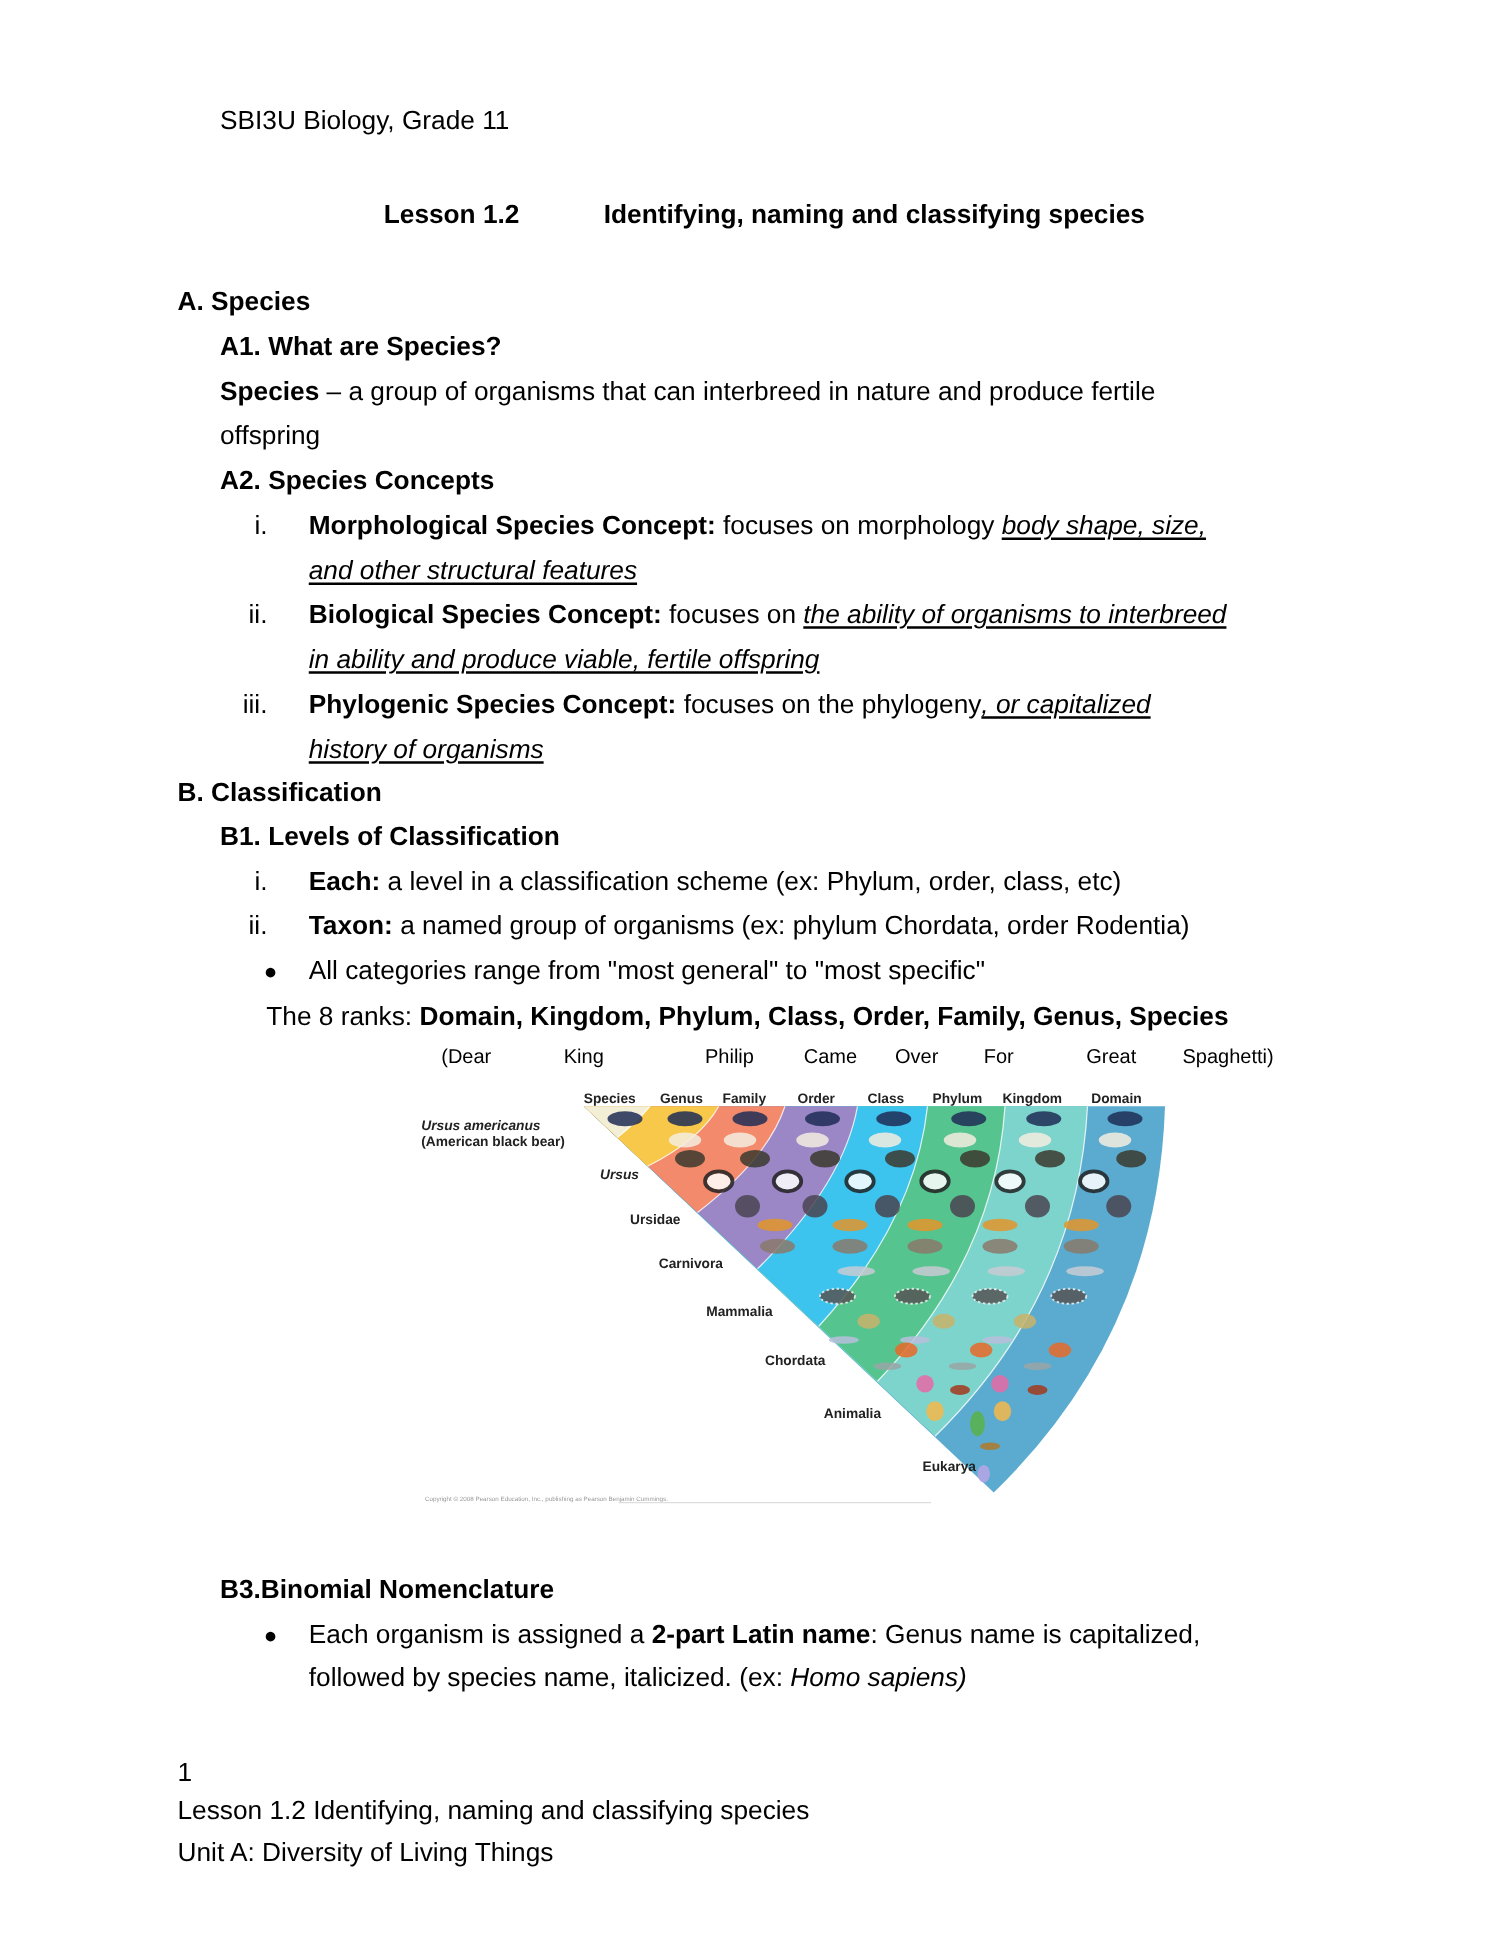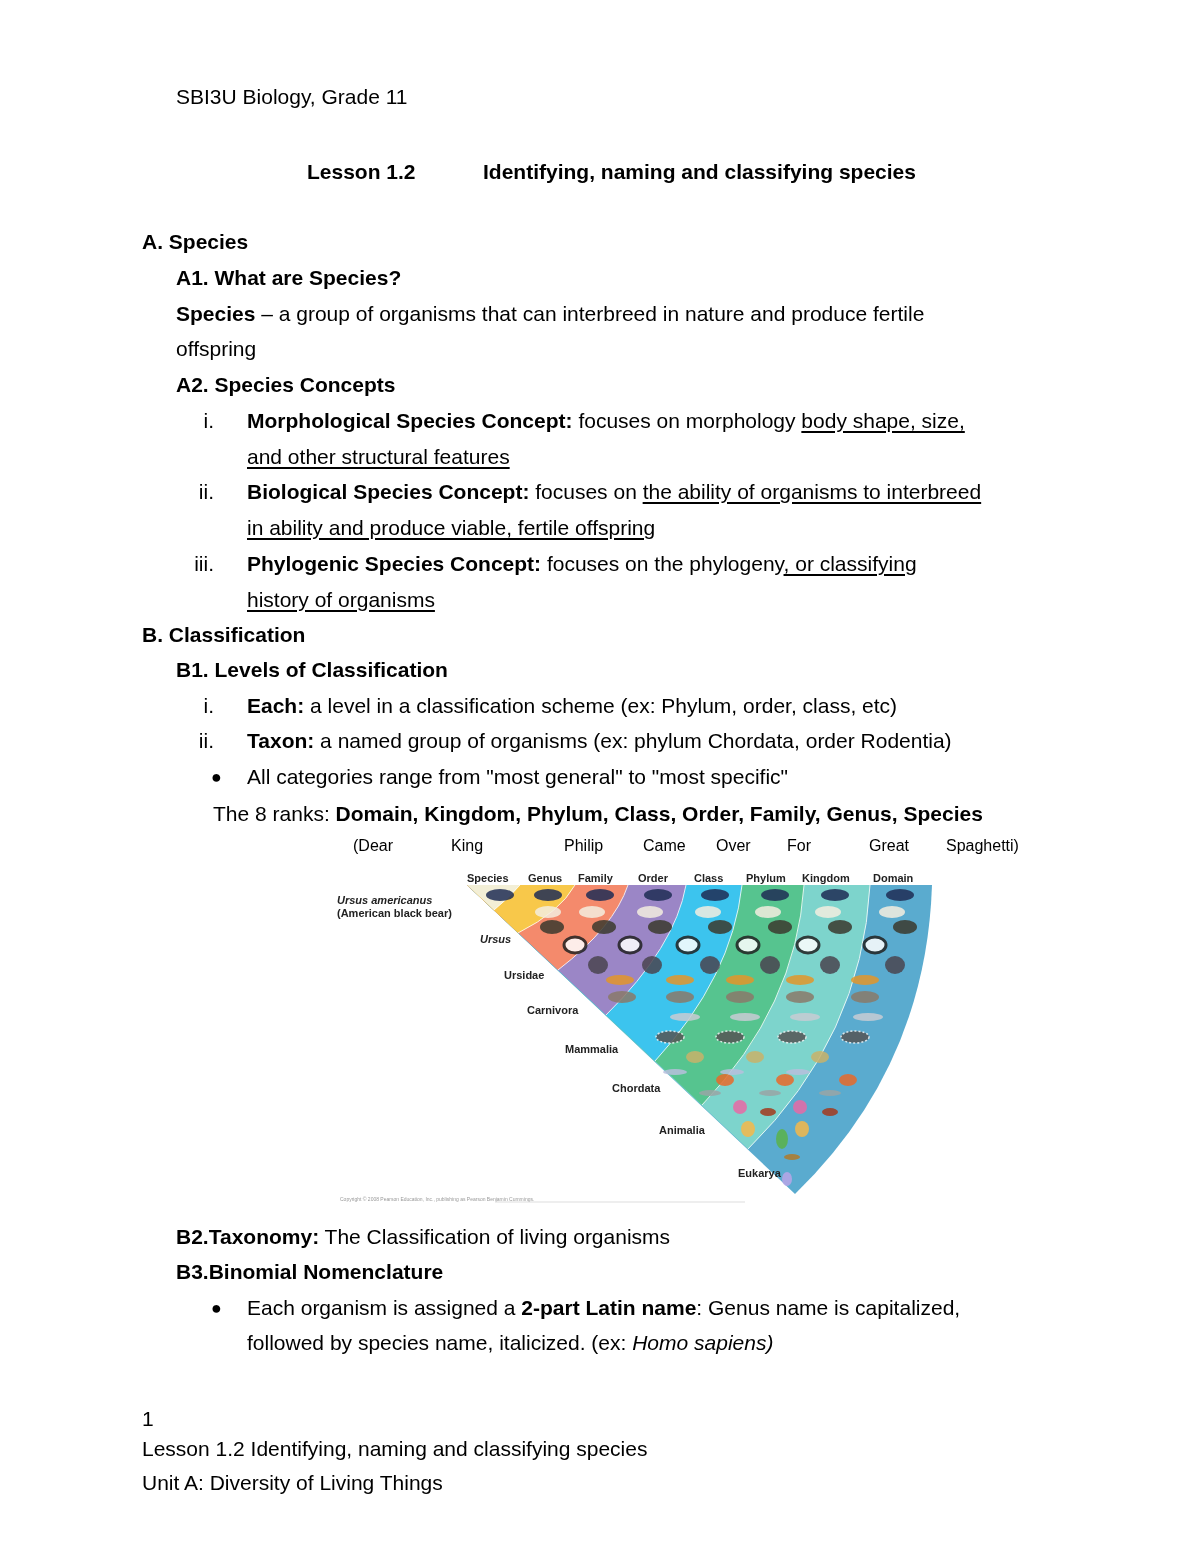--- a/index.html
+++ b/index.html
@@ -1,21 +1,21 @@
 <!DOCTYPE html>
 <html><head>
 <meta charset="utf-8">
 <style>
   html, body { margin: 0; padding: 0; background: #ffffff; }
   body { width: 1200px; height: 1553px; position: relative; overflow: hidden;
          font-family: "Liberation Sans", "DejaVu Sans", sans-serif; color: #000; }
   .page { position: absolute; left: 0; top: 12px; width: 1200px; height: 1553px; }
   .t { position: absolute; white-space: nowrap; font-size: 21px; line-height: 26px; }
   .b { font-weight: bold; }
-  .u { text-decoration: underline; text-underline-offset: 3px; }
+  .u { text-decoration: underline; text-underline-offset: 3px; font-style: italic; }
   .i { font-style: italic; }
   .num { position: absolute; font-size: 21px; line-height: 26px; text-align: right; width: 40px; }
   .bullet { position: absolute; font-size: 18px; line-height: 26px; }
   .mn { position: absolute; font-size: 16px; line-height: 24px; }
   .figure { position: absolute; left: 330px; top: 855px; width: 620px; height: 340px; }
   .figure svg { display: block; }
   .fig-label { font-family: "Liberation Sans", sans-serif; font-weight: bold; font-size: 11px; fill: #222; }
   .fig-label-i { font-style: italic; }
   .copyright { font-size: 5px; fill: #999; }
 </style>
@@ -44,21 +44,21 @@
   <div class="t u" style="left:247px;top:432px;">and other structural features </div>
 
   <div class="num" style="left:174px;top:467px;">ii.</div>
   <div class="t" style="left:247px;top:467px;">
     <span class="b">Biological Species Concept:</span><span>  focuses on </span><span class="u">the ability of organisms to interbreed </span>
   </div>
   <div class="t u" style="left:247px;top:503px;">in ability and produce viable, fertile offspring</div>
 
   <div class="num" style="left:174px;top:539px;">iii.</div>
   <div class="t" style="left:247px;top:539px;">
-    <span class="b">Phylogenic Species Concept:</span><span>  focuses on the phylogeny</span><span class="u">, or classifying </span>
+    <span class="b">Phylogenic Species Concept:</span><span>  focuses on the phylogeny</span><span class="u">, or capitalized </span>
   </div>
   <div class="t u" style="left:247px;top:575px;">history of organisms </div>
 
   <div class="t b" style="left:142px;top:610px;">B. Classification</div>
   <div class="t b" style="left:176px;top:645px;">B1. Levels of Classification</div>
 
   <div class="num" style="left:174px;top:681px;">i.</div>
   <div class="t" style="left:247px;top:681px;">
     <span class="b">Each:</span><span>  a level in a classification scheme (ex:  Phylum, order, class, etc)</span>
   </div>
@@ -222,23 +222,20 @@
         <text x="282" y="225">Chordata</text>
         <text x="329" y="267">Animalia</text>
         <text x="408" y="310">Eukarya</text>
       </g>
 
       <text x="10" y="334" class="copyright">Copyright © 2008 Pearson Education, Inc., publishing as Pearson Benjamin Cummings.</text>
       <line x1="165" y1="335" x2="415" y2="335" stroke="#dddddd" stroke-width="1"></line>
     </svg>
   </div>
 
-  <div class="t" style="left:176px;top:1212px;">
-    <span class="b">B2.Taxonomy:</span><span> The Classification of living organisms</span>
-  </div>
   <div class="t b" style="left:176px;top:1247px;">B3.Binomial Nomenclature</div>
 
   <div class="bullet" style="left:211px;top:1283px;">●</div>
   <div class="t" style="left:247px;top:1283px;">
     <span>Each organism is assigned a </span><span class="b">2-part Latin name</span><span>:  Genus name is capitalized,</span>
   </div>
   <div class="t" style="left:247px;top:1318px;">
     <span>followed by species name, italicized.  (ex: </span><span class="i">Homo sapiens)</span>
   </div>
 

